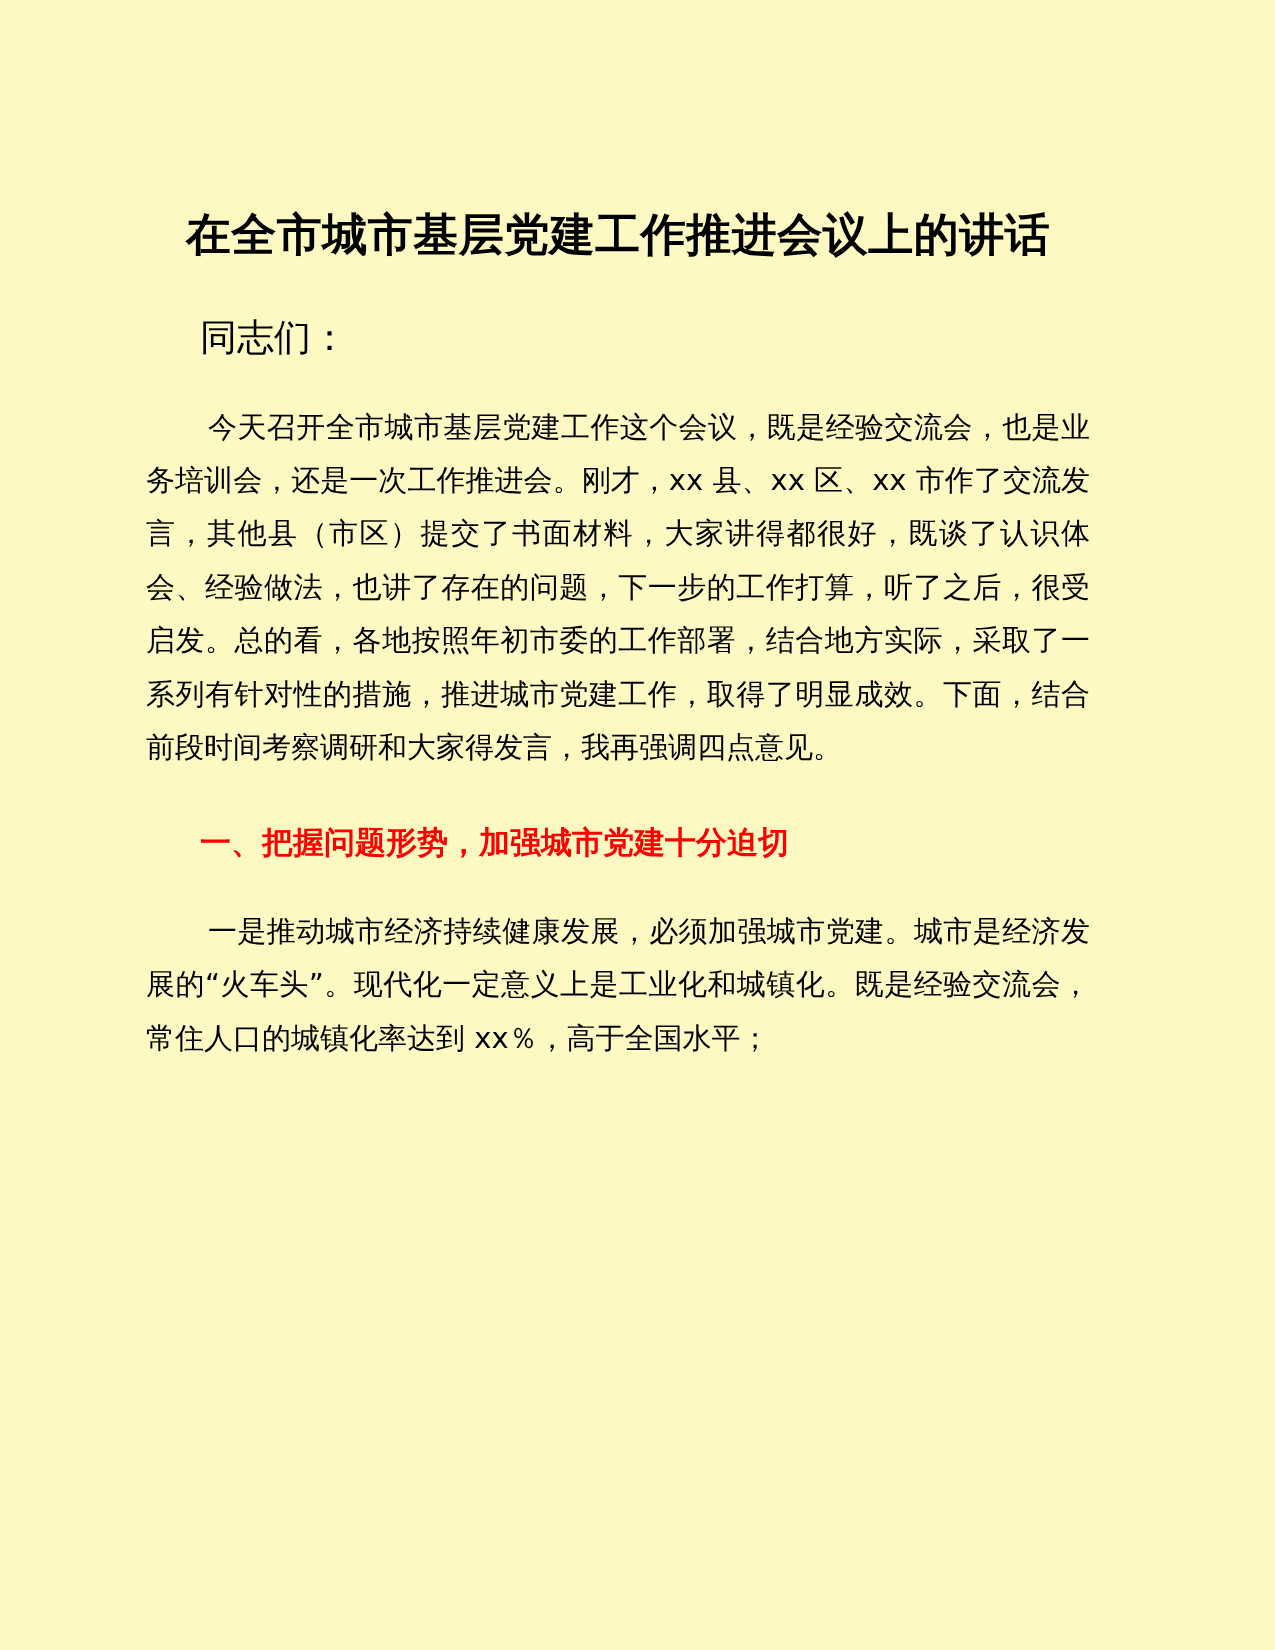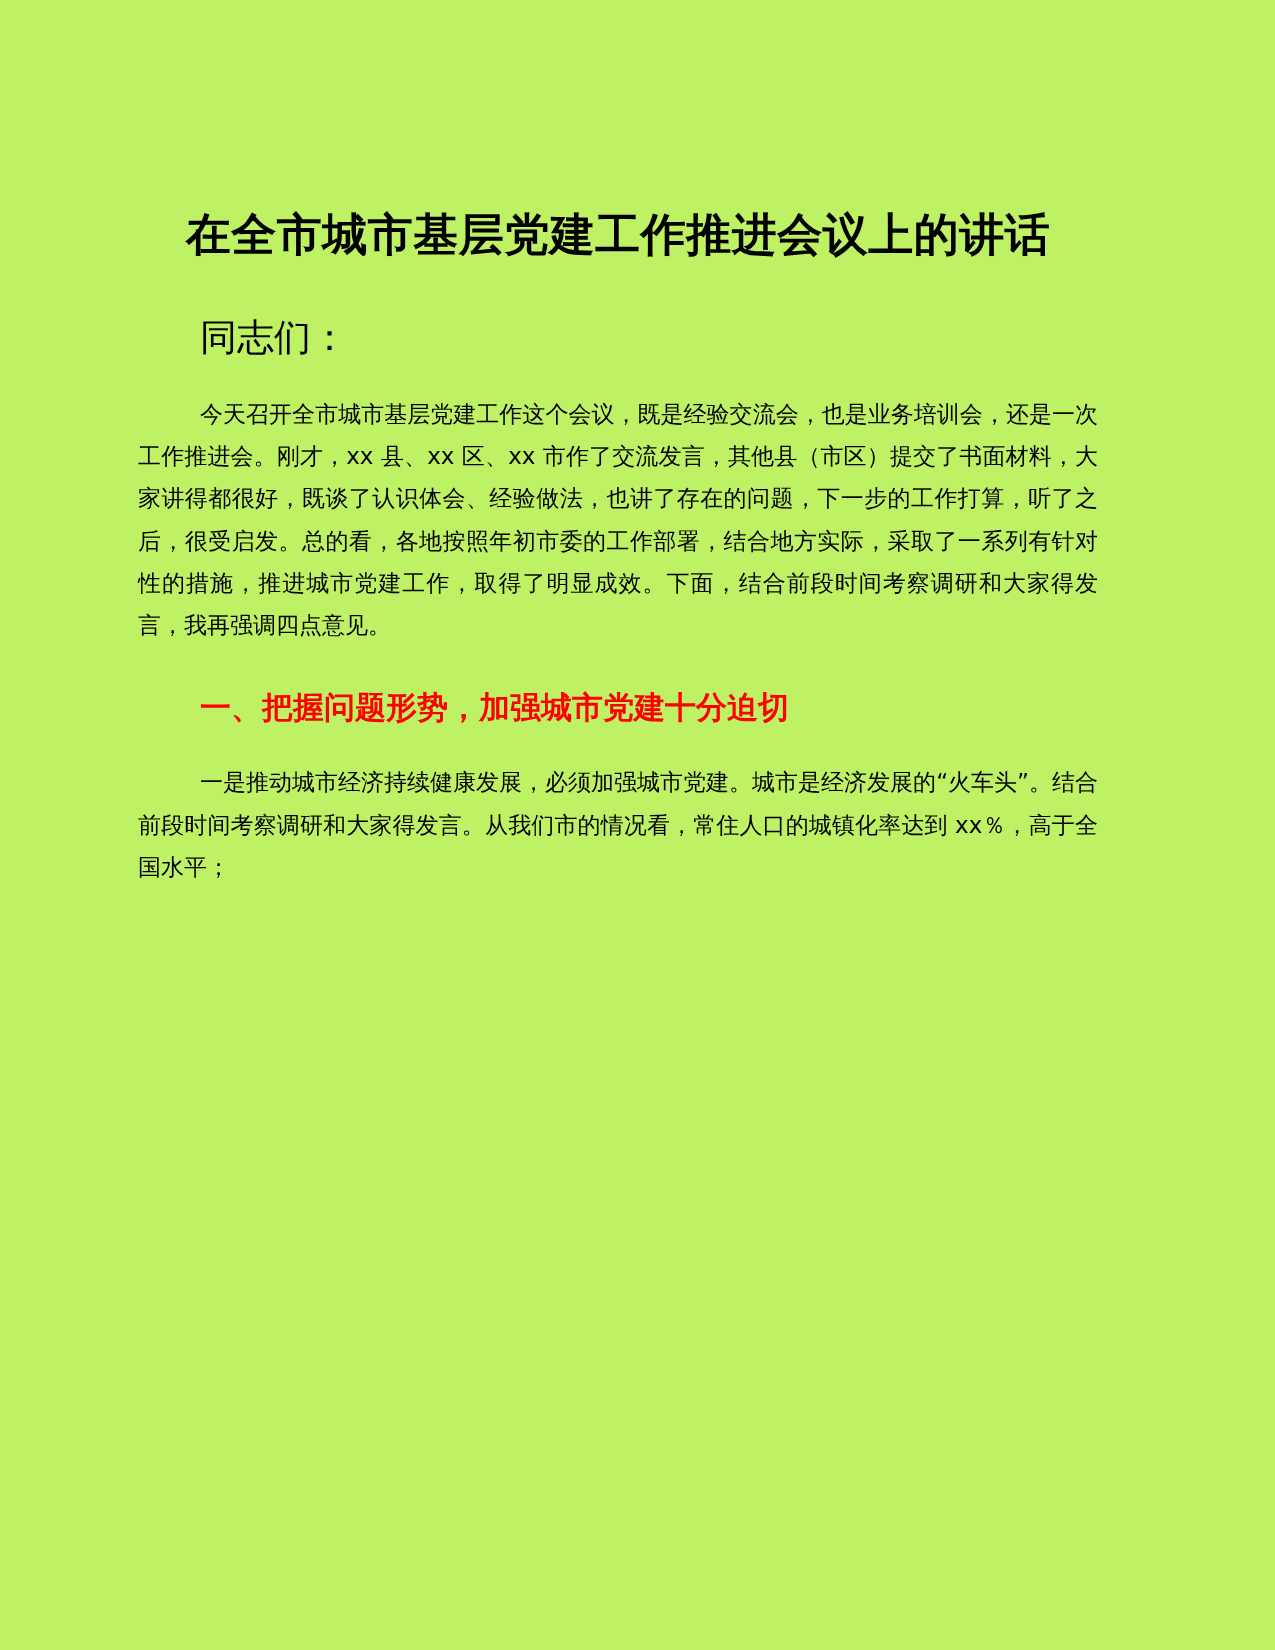--- a/index.html
+++ b/index.html
@@ -9,21 +9,21 @@
   }
   body {
     font-family: "DejaVu Sans", "Liberation Sans", sans-serif;
     color: #000000;
   }
   .page {
     position: relative;
     width: 1275px;
     height: 1650px;
     margin: 0 auto;
-    background: #bef264;
+    background: #fef9c3;
     box-sizing: border-box;
     overflow: hidden;
   }
   .content {
     position: absolute;
     left: 138px;
     top: 0;
     width: 960px;
   }
   .doc-title {
@@ -38,23 +38,23 @@
   }
   .salutation {
     font-size: 37px;
     line-height: 1.5;
     margin: 0;
     padding-top: 47px;
     padding-left: 62px;
     color: #000000;
   }
   p.body-para {
-    font-size: 23px;
+    font-size: 29px;
     line-height: 1.84;
-    margin: 0;
+    margin: 8px;
     padding-top: 27px;
     text-align: justify;
     text-justify: inter-ideograph;
     text-indent: 62px;
     color: #000000;
     word-break: break-all;
   }
   h2.section-heading {
     font-size: 31px;
     font-weight: 700;
@@ -74,16 +74,16 @@
 
     <h1 class="doc-title">在全市城市基层党建工作推进会议上的讲话</h1>
 
     <p class="salutation">同志们：</p>
 
     <p class="body-para">今天召开全市城市基层党建工作这个会议，既是经验交流会，也是业务培训会，还是一次工作推进会。刚才，xx 县、xx 区、xx 市作了交流发言，其他县（市区）提交了书面材料，大家讲得都很好，既谈了认识体会、经验做法，也讲了存在的问题，下一步的工作打算，听了之后，很受启发。总的看，各地按照年初市委的工作部署，结合地方实际，采取了一系列有针对性的措施，推进城市党建工作，取得了明显成效。下面，结合前段时间考察调研和大家得发言，我再强调四点意见。</p>
 
     <h2 class="section-heading">一、把握问题形势，加强城市党建十分迫切</h2>
 
 
-    <p class="body-para">一是推动城市经济持续健康发展，必须加强城市党建。城市是经济发展的“火车头”。结合前段时间考察调研和大家得发言。从我们市的情况看，常住人口的城镇化率达到 xx％，高于全国水平；</p>
+    <p class="body-para">一是推动城市经济持续健康发展，必须加强城市党建。城市是经济发展的“火车头”。现代化一定意义上是工业化和城镇化。既是经验交流会，常住人口的城镇化率达到 xx％，高于全国水平；</p>
 
   </div>
 </div>
 
 </body></html>

